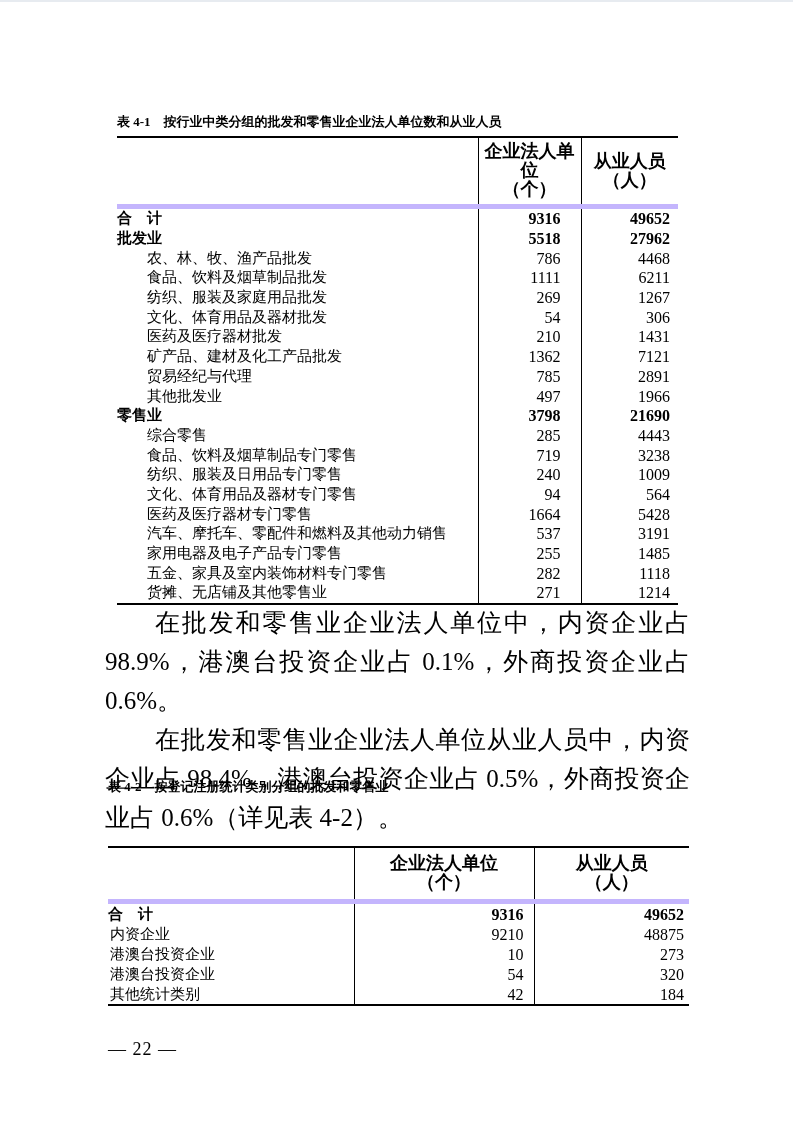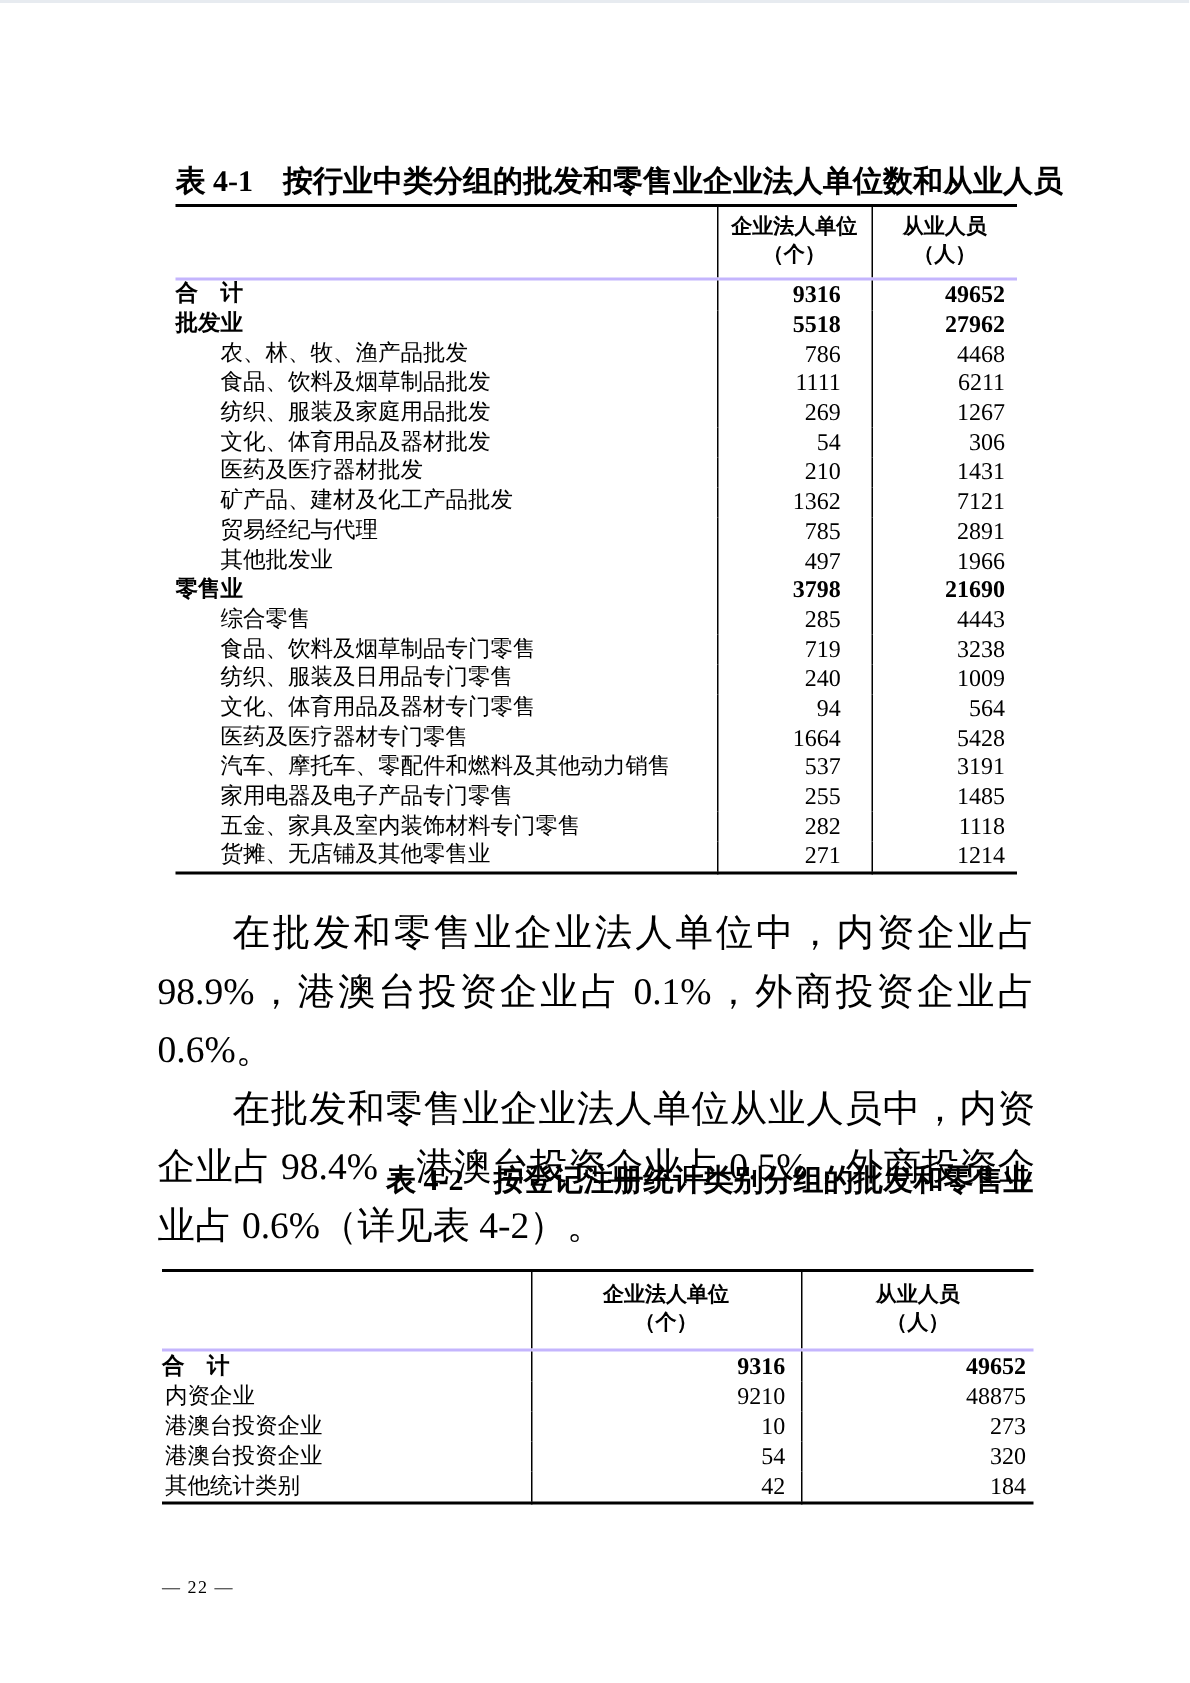--- a/index.html
+++ b/index.html
@@ -5,40 +5,40 @@
   html,body { margin:0; padding:0; background:#ffffff; }
   .page {
     position:relative; width:793px; height:1122px; background:#ffffff;
     color:#000; overflow:hidden;
     font-family:"Liberation Serif","DejaVu Serif",serif;
   }
   .page-top-edge { position:absolute; top:0; left:0; width:793px; height:2px; background:#e7ebf0; }
 
   
   .t-title {
-    position:absolute; text-align:right; font-weight:bold;
-    font-size:20px; line-height:21px; white-space:nowrap;
+    position:absolute; text-align:left; font-weight:bold;
+    font-size:13px; line-height:21px; white-space:nowrap;
   }
   .t1-title { top:111px; left:117px; width:561px; }
   .t2-title { top:776px; left:108px; width:581px; white-space:normal; line-height:22px; }
 
   
   table.datatable {
     position:absolute; border-collapse:collapse; table-layout:fixed;
     border-top:2px solid #000; border-bottom:2px solid #000;
   }
   .t1 { top:136px; left:117px; width:561px; }
   .t1 col.c1 { width:361px; } .t1 col.c2 { width:103px; } .t1 col.c3 { width:97px; }
   .t2 { top:846px; left:108px; width:581px; }
   .t2 col.c1 { width:246px; } .t2 col.c2 { width:180px; } .t2 col.c3 { width:155px; }
 
   .datatable th, .datatable td { padding:0; vertical-align:middle; }
   .datatable thead th {
-    font-weight:bold; font-size:14px; line-height:19px; text-align:center;
-    border-bottom:2px solid #c4b5fd; padding:4px 0 5px;
+    font-weight:bold; font-size:18px; line-height:19px; text-align:center;
+    border-bottom:5px solid #c4b5fd; padding:4px 0 5px;
   }
   .t2 thead th { padding:6px 0 7px; }
   .datatable th + th, .datatable td + td { border-left:1px solid #000; }
 
   .datatable tbody td { font-size:15px; line-height:19px; }
   .t1 tbody td { height:19.7px; }
   .t2 tbody td { height:20px; }
   .datatable tbody td:nth-child(2),
   .datatable tbody td:nth-child(3) { text-align:right; font-size:16px; }
   .t1 tbody td:nth-child(2) { padding-right:20px; }
@@ -55,21 +55,21 @@
   
   .paras { position:absolute; top:603px; left:105px; width:585px; }
   .para {
     margin:0; font-size:25px; line-height:39px;
     text-align:justify; text-indent:2em;
   }
 
   
   .page-number {
     position:absolute; top:1039px; left:108px;
-    font-size:12px; letter-spacing:1px;margin-top:12px;
+    font-size:18px; letter-spacing:1px;
   }
 </style>
 </head>
 <body>
 
 <div class="page">
   <div class="page-top-edge"></div>
 
   <div class="t-title t1-title">表 4-1　按行业中类分组的批发和零售业企业法人单位数和从业人员</div>
 

